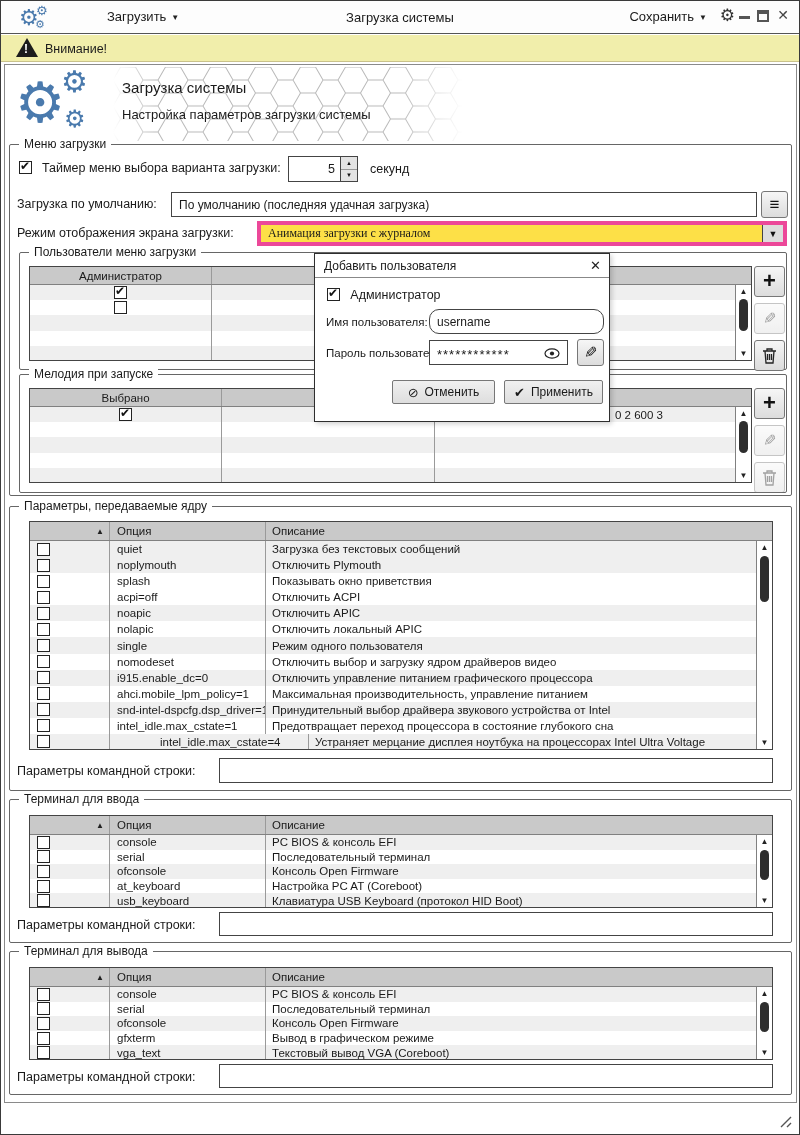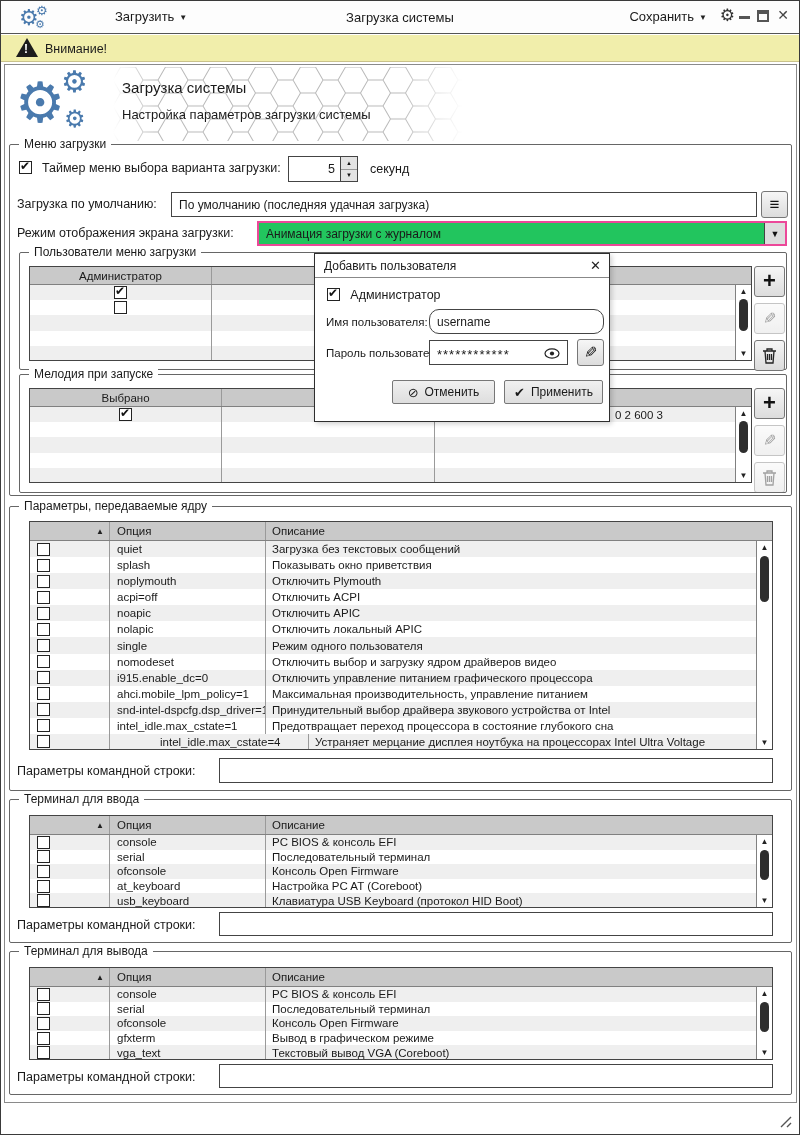--- a/index.html
+++ b/index.html
@@ -6,21 +6,21 @@
   *{box-sizing:border-box;}
   .window{
     position:relative;width:800px;height:1135px;margin:0 auto;background:#fff;
     border:1px solid #3a3a3a;font-family:"Liberation Sans","DejaVu Sans",sans-serif;
     font-size:12px;color:#1a1a1a;overflow:hidden;
   }
   
   .toolbar{position:absolute;left:0;top:0;width:100%;height:33px;background:#fdfdfd;border-bottom:1px solid #555;}
   .appicon{position:absolute;left:18px;top:2px;width:40px;height:30px;color:#4a7aad;}
   .appicon .g{position:absolute;line-height:1;}
-  .tb-load{position:absolute;left:114px;top:8px;font-size:13px;cursor:default;}
+  .tb-load{position:absolute;left:106px;top:8px;font-size:13px;cursor:default;}
   .tb-title{position:absolute;left:0;right:0;top:9px;text-align:center;font-size:13px;}
   .tb-save{position:absolute;right:92px;top:8px;font-size:13px;}
   .caret{display:inline-block;font-size:8px;position:relative;top:-1px;margin-left:5px;color:#222;}
   .tb-gear{position:absolute;right:64px;top:6px;font-size:17px;color:#333;line-height:1;}
   .wbtn{position:absolute;top:9px;color:#555;}
   .wbtn-min{right:49px;width:11px;height:13px;}
   .wbtn-min i{position:absolute;left:0;top:6px;width:11px;height:3px;background:#555;}
   .wbtn-max{right:30px;width:12px;height:12px;border:2px solid #555;border-top:4px solid #555;}
   .wbtn-close{right:10px;top:6px;font-size:14px;color:#444;}
   
@@ -41,21 +41,21 @@
   
   .cb{display:inline-block;width:13px;height:13px;border:1.5px solid #222;background:#fff;position:relative;vertical-align:middle;}
   .cb.on::after{content:"✔";position:absolute;left:0px;top:-3px;font-size:12px;color:#111;}
   .lbl{position:absolute;font-size:12.5px;white-space:nowrap;}
   .tinput{position:absolute;border:1px solid #444;background:#fff;font-size:12px;display:flex;align-items:center;padding-left:7px;white-space:nowrap;overflow:hidden;}
   .spin{position:absolute;border:1px solid #444;background:#fff;display:flex;}
   .spin .val{flex:1;display:flex;align-items:center;justify-content:flex-end;padding-right:5px;font-size:12.5px;}
   .spin .btns{width:17px;border-left:1px solid #444;display:flex;flex-direction:column;background:#e3e3e3;}
   .spin .btns div{flex:1;display:flex;align-items:center;justify-content:center;font-size:6px;color:#111;}
   .spin .btns div:first-child{border-bottom:1px solid #999;}
-  .combo{position:absolute;border:2px solid #ec4899;background:#22c55e;display:flex;align-items:center;}
+  .combo{position:absolute;border:4px solid #ec4899;background:#fde047;display:flex;align-items:center;font-family:Liberation Serif, serif;}
   .combo .ctext{flex:1;padding-left:7px;font-size:12px;white-space:nowrap;overflow:hidden;}
   .combo .carrow{width:21px;align-self:stretch;border-left:1px solid #444;background:#ddd;display:flex;align-items:center;justify-content:center;font-size:9px;color:#111;}
   .sqbtn{position:absolute;border:1px solid #777;border-radius:3px;background:linear-gradient(#f6f6f6,#dcdcdc);display:flex;align-items:center;justify-content:center;}
   .sqbtn.dis{opacity:.42;}
   .menu-glyph{font-size:17px;font-weight:bold;color:#111;line-height:1;}
   .plus-glyph{font-size:22px;font-weight:bold;color:#111;line-height:1;margin-top:-2px;}
   .pencil-glyph{font-size:16px;color:#111;transform:scaleX(-1);display:inline-block;}
   
   .tbl{position:absolute;border:1px solid #444;background:#fff;}
   .thead{position:absolute;left:0;top:0;right:0;background:#c9c9c9;border-bottom:1px solid #808080;display:flex;}
@@ -295,33 +295,33 @@
       <div class="th" style="flex:1;padding-left:6px;">Описание</div>
     </div>
     <div class="tbody">
         <div class="tr alt">
           <div class="td bdr" style="width: 80px; justify-content: flex-start; padding-left: 7px;">
             <span class="cb"></span>
           </div>
           <div class="td bdr" style="width: 156px; padding-left: 7px;">quiet</div>
           <div class="td" style="flex: 1 1 0%; padding-left: 6px;">Загрузка без текстовых сообщений</div>
         </div>
+        <div class="tr alt">
+          <div class="td bdr" style="width: 80px; justify-content: flex-start; padding-left: 7px;">
+            <span class="cb"></span>
+          </div>
+          <div class="td bdr" style="width: 156px; padding-left: 7px;">noplymouth</div>
+          <div class="td" style="flex: 1 1 0%; padding-left: 6px;">Отключить Plymouth</div>
+        </div>
         <div class="tr">
           <div class="td bdr" style="width: 80px; justify-content: flex-start; padding-left: 7px;">
             <span class="cb"></span>
           </div>
           <div class="td bdr" style="width: 156px; padding-left: 7px;">splash</div>
           <div class="td" style="flex: 1 1 0%; padding-left: 6px;">Показывать окно приветствия</div>
-        </div>
-        <div class="tr alt">
-          <div class="td bdr" style="width: 80px; justify-content: flex-start; padding-left: 7px;">
-            <span class="cb"></span>
-          </div>
-          <div class="td bdr" style="width: 156px; padding-left: 7px;">noplymouth</div>
-          <div class="td" style="flex: 1 1 0%; padding-left: 6px;">Отключить Plymouth</div>
         </div>
         <div class="tr">
           <div class="td bdr" style="width: 80px; justify-content: flex-start; padding-left: 7px;">
             <span class="cb"></span>
           </div>
           <div class="td bdr" style="width: 156px; padding-left: 7px;">acpi=off</div>
           <div class="td" style="flex: 1 1 0%; padding-left: 6px;">Отключить ACPI</div>
         </div>
         <div class="tr alt">
           <div class="td bdr" style="width: 80px; justify-content: flex-start; padding-left: 7px;">

